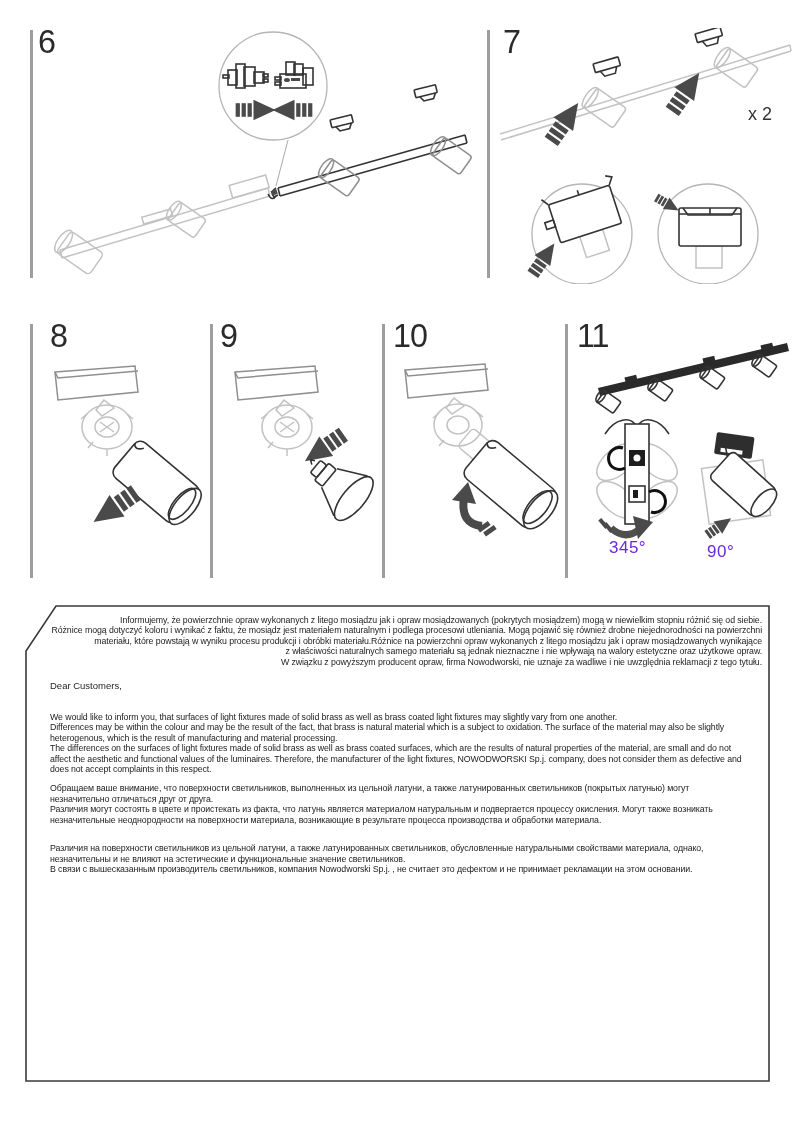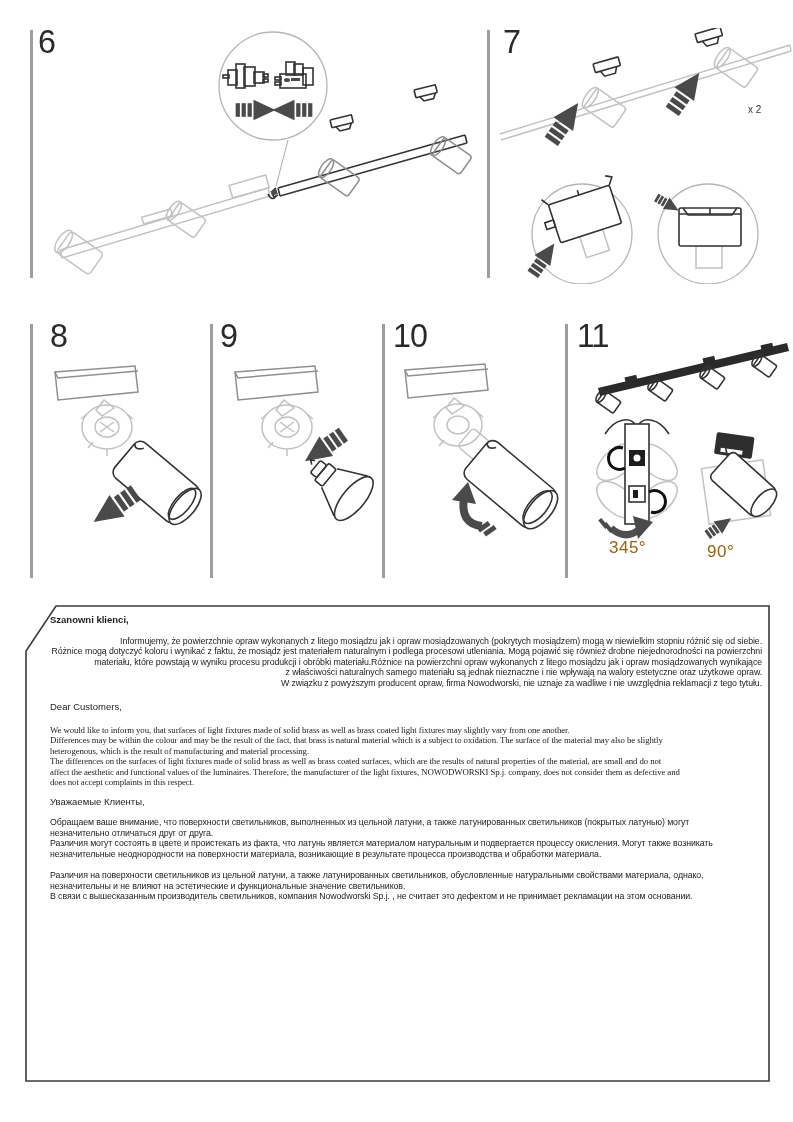--- a/index.html
+++ b/index.html
@@ -3,36 +3,36 @@
 <meta charset="utf-8">
 <style>
   html,body{margin:0;padding:0;background:#fff;}
   .page{position:relative;width:793px;height:1122px;background:#ffffff;overflow:hidden;
         font-family:"Liberation Sans",sans-serif;color:#1f1f1f;}
   .panel{position:absolute;}
   .vdiv{position:absolute;left:0;top:2px;width:3px;background:#9e9e9e;}
   .step-num{position:absolute;top:-6px;font-size:34px;font-weight:400;color:#2a2a2a;
             letter-spacing:-1px;transform:scaleX(.95);transform-origin:left top;line-height:38px;}
   .panel svg{position:absolute;left:0;top:0;}
-  .mini-label{position:absolute;font-size:10px;color:#333;}
-  .angle-label{position:absolute;font-size:17px;color:#a16207;letter-spacing:.5px;}
+  .mini-label{position:absolute;font-size:18px;color:#333;}
+  .angle-label{position:absolute;font-size:17px;color:#6d28d9;letter-spacing:.5px;}
 
   
   .notice{position:absolute;left:25px;top:605px;width:745px;height:478px;}
   .notice-border{position:absolute;left:0;top:0;}
   .notice-content{position:absolute;left:25px;top:0;width:712px;}
   .notice h2{font-size:17px;font-weight:700;color:#1b1b1b;margin:0;line-height:20px;}
   .salut{font-size:9.5px;line-height:12px;margin:0;color:#1e1e1e;}
   .salut.bold{font-weight:700;}
   .body-par{font-size:8.8px;line-height:10.4px;letter-spacing:-.1px;margin:0;color:#222;
             white-space:pre-line;}
   .mt-pl-h{margin-top:62px;} .mt-pl-p{margin-top:10px;text-align:right;}
-  .mt-eng-h{margin-top:18px;} .mt-eng-s{margin-top:13px;} .mt-eng-p{margin-top:12px;font-family:Liberation Serif, serif;}
+  .mt-eng-h{margin-top:18px;} .mt-eng-s{margin-top:13px;} .mt-eng-p{margin-top:20px;}
   .mt-rus-h{margin-top:18px;} .mt-rus-s{margin-top:9px;} .mt-rus-p1{margin-top:9px;}
-  .mt-rus-p2{margin-top:11px;}
+  .mt-rus-p2{margin-top:18px;}
 
   
   .dk{stroke:#333;fill:#fff;stroke-width:1.6;}
   .dkn{stroke:#333;fill:none;stroke-width:1.6;}
   .lt{stroke:#c2c2c2;fill:#fff;stroke-width:1.5;}
   .ltn{stroke:#c2c2c2;fill:none;stroke-width:1.5;}
   .mdn{stroke:#8f8f8f;fill:none;stroke-width:1.5;}
   .sol{fill:#4a4a4a;stroke:none;}
   .circ{stroke:#b5b5b5;fill:#fff;stroke-width:1.3;}
 </style>
@@ -343,36 +343,34 @@
 
       <use href="#sarrow" class="sol" transform="translate(158,202) rotate(-35) scale(0.62)"></use>
     </svg>
   </div>
 
   <div class="notice">
     <svg class="notice-border" width="745" height="478" viewBox="0 0 745 478">
       <polygon points="31,1 744,1 744,476 1,476 1,46 31,1" fill="#ffffff" stroke="#3a3a3a" stroke-width="1.6"></polygon>
     </svg>
     <div class="notice-content">
-      <p class="salut bold" style="margin-top:9px;">Szanowni klienci,</p>
       <p class="body-par mt-pl-p">Informujemy, że powierzchnie opraw wykonanych z litego mosiądzu jak i opraw mosiądzowanych (pokrytych mosiądzem) mogą w niewielkim stopniu różnić się od siebie.
 Różnice mogą dotyczyć koloru i wynikać z faktu, że mosiądz jest materiałem naturalnym i podlega procesowi utleniania. Mogą pojawić się również drobne niejednorodności na powierzchni
 materiału, które powstają w wyniku procesu produkcji i obróbki materiału.Różnice na powierzchni opraw wykonanych z litego mosiądzu jak i opraw mosiądzowanych wynikające
 z właściwości naturalnych samego materiału są jednak nieznaczne i nie wpływają na walory estetyczne oraz użytkowe opraw.
 W związku z powyższym producent opraw, firma Nowodworski, nie uznaje za wadliwe i nie uwzględnia reklamacji z tego tytułu.</p>
 
       <p class="salut mt-eng-s">Dear Customers,</p>
       <p class="body-par mt-eng-p">We would like to inform you, that surfaces of light fixtures made of solid brass as well as brass coated light fixtures may slightly vary from one another.
 Differences may be within the colour and may be the result of the fact, that brass is natural material which is a subject to oxidation. The surface of the material may also be slightly
 heterogenous, which is the result of manufacturing and material processing.
 The differences on the surfaces of light fixtures made of solid brass as well as brass coated surfaces, which are the results of natural properties of the material, are small and do not
 affect the aesthetic and functional values of the luminaires. Therefore, the manufacturer of the light fixtures, NOWODWORSKI Sp.j. company, does not consider them as defective and
 does not accept complaints in this respect.</p>
 
-      <p class="salut mt-rus-s">Уважаемые Клиенты,</p>
       <p class="body-par mt-rus-p1">Обращаем ваше внимание, что поверхности светильников, выполненных из цельной латуни, а также латунированных светильников (покрытых латунью) могут
 незначительно отличаться друг от друга.
 Различия могут состоять в цвете и проистекать из факта, что латунь является материалом натуральным и подвергается процессу окисления. Могут также возникать
 незначительные неоднородности на поверхности материала, возникающие в результате процесса производства и обработки материала.</p>
       <p class="body-par mt-rus-p2">Различия на поверхности светильников из цельной латуни, а также латунированных светильников, обусловленные натуральными свойствами материала, однако,
 незначительны и не влияют на эстетические и функциональные значение светильников.
 В связи с вышесказанным производитель светильников, компания Nowodworski Sp.j. , не считает это дефектом и не принимает рекламации на этом основании.</p>
     </div>
   </div>
 

